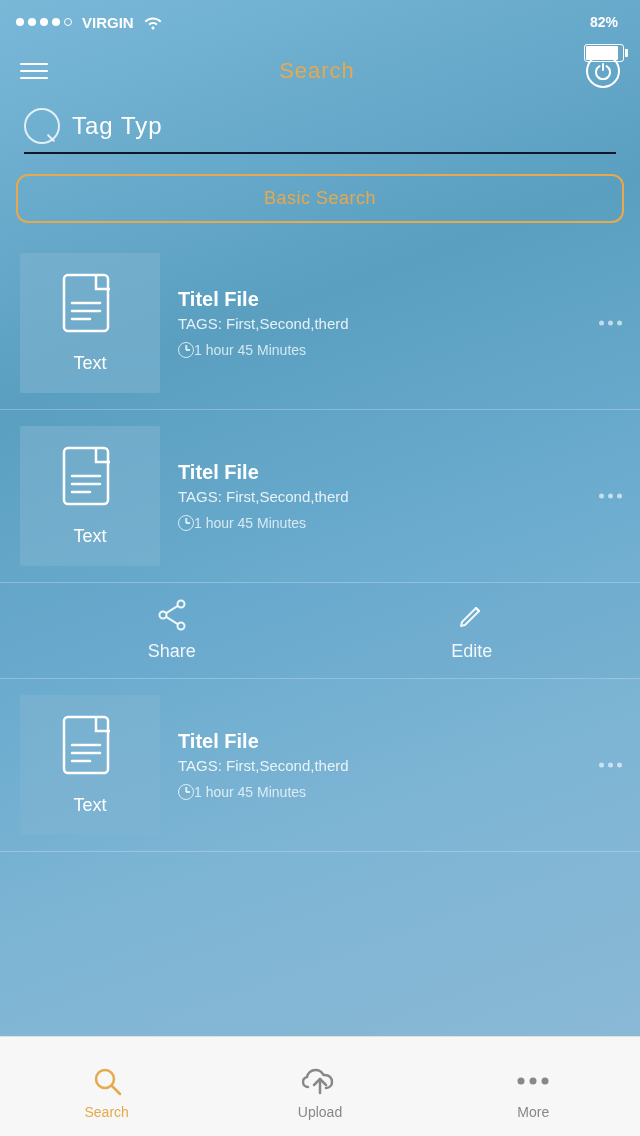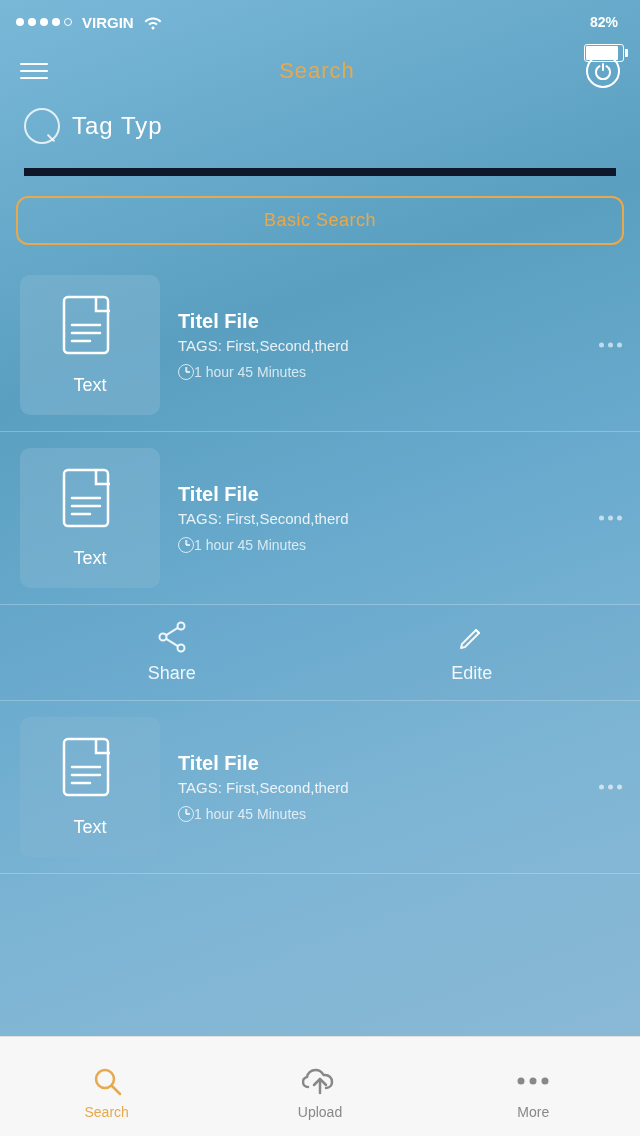--- a/index.html
+++ b/index.html
@@ -57,21 +57,21 @@
       border: 2px solid #fff; display: flex; align-items: center; justify-content: center;
       color: #fff; font-size: 16px; cursor: pointer; background: transparent;
     }
 
     
     .search-section {
       padding: 10px 24px 0;
     }
     .search-box {
       display: flex; align-items: center; gap: 12px;
-      border-bottom: 8px solid #0f172a; padding-bottom: 24px;
+      border-bottom: 2px solid #0f172a; padding-bottom: 8px;
     }
     .search-icon-circle {
       width: 36px; height: 36px;
       border: 2.5px solid rgba(255,255,255,0.8);
       border-radius: 50%; display: flex; align-items: center; justify-content: center;
       flex-shrink: 0; position: relative;
     }
     .search-icon-circle::after {
       content: '';
       width: 10px; height: 2px; background: rgba(255,255,255,0.8);
@@ -109,21 +109,21 @@
       display: flex; align-items: center;
       padding: 16px 20px;
       border-bottom: 1px solid rgba(255,255,255,0.25);
       position: relative;
       background: transparent;
     }
 
     .file-thumbnail {
       width: 140px; height: 140px; flex-shrink: 0;
       background: rgba(130,180,210,0.55);
-      border-radius: 10px;
+      border-radius: 2px;
       display: flex; flex-direction: column;
       align-items: center; justify-content: center;
       margin-right: 18px;
     }
 
     .doc-icon {
       width: 56px; height: 68px; position: relative; margin-bottom: 8px;
     }
     .doc-icon svg { width: 100%; height: 100%; }
 

